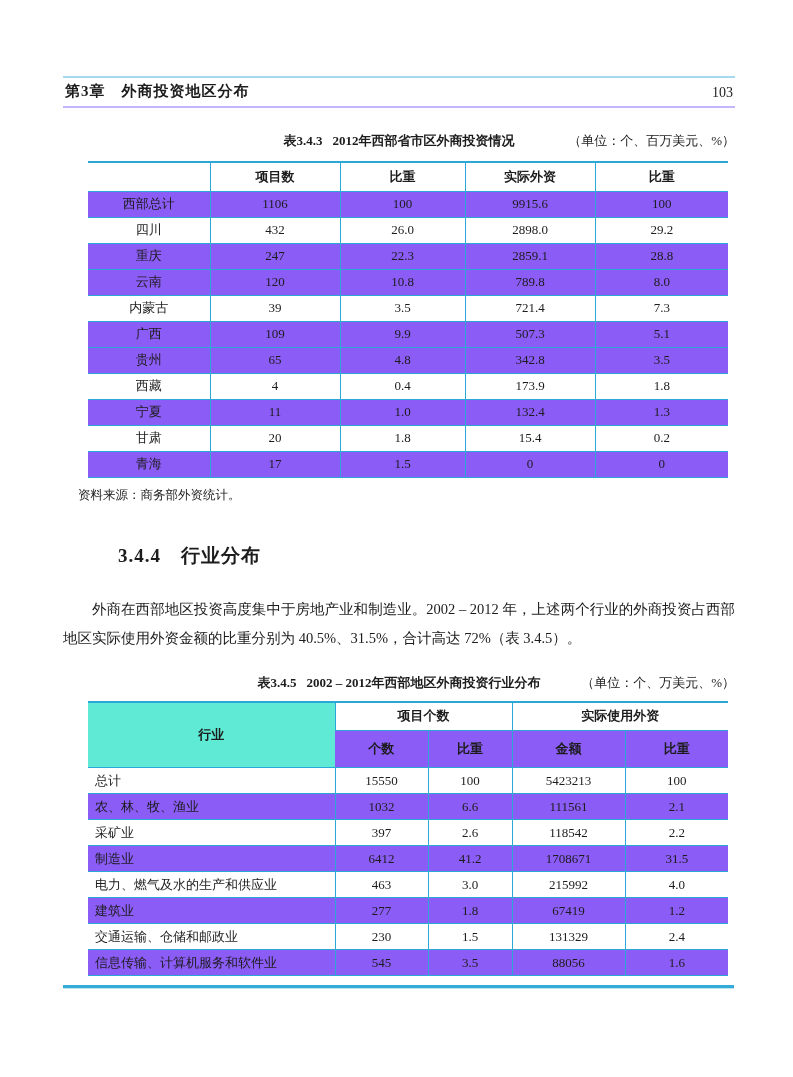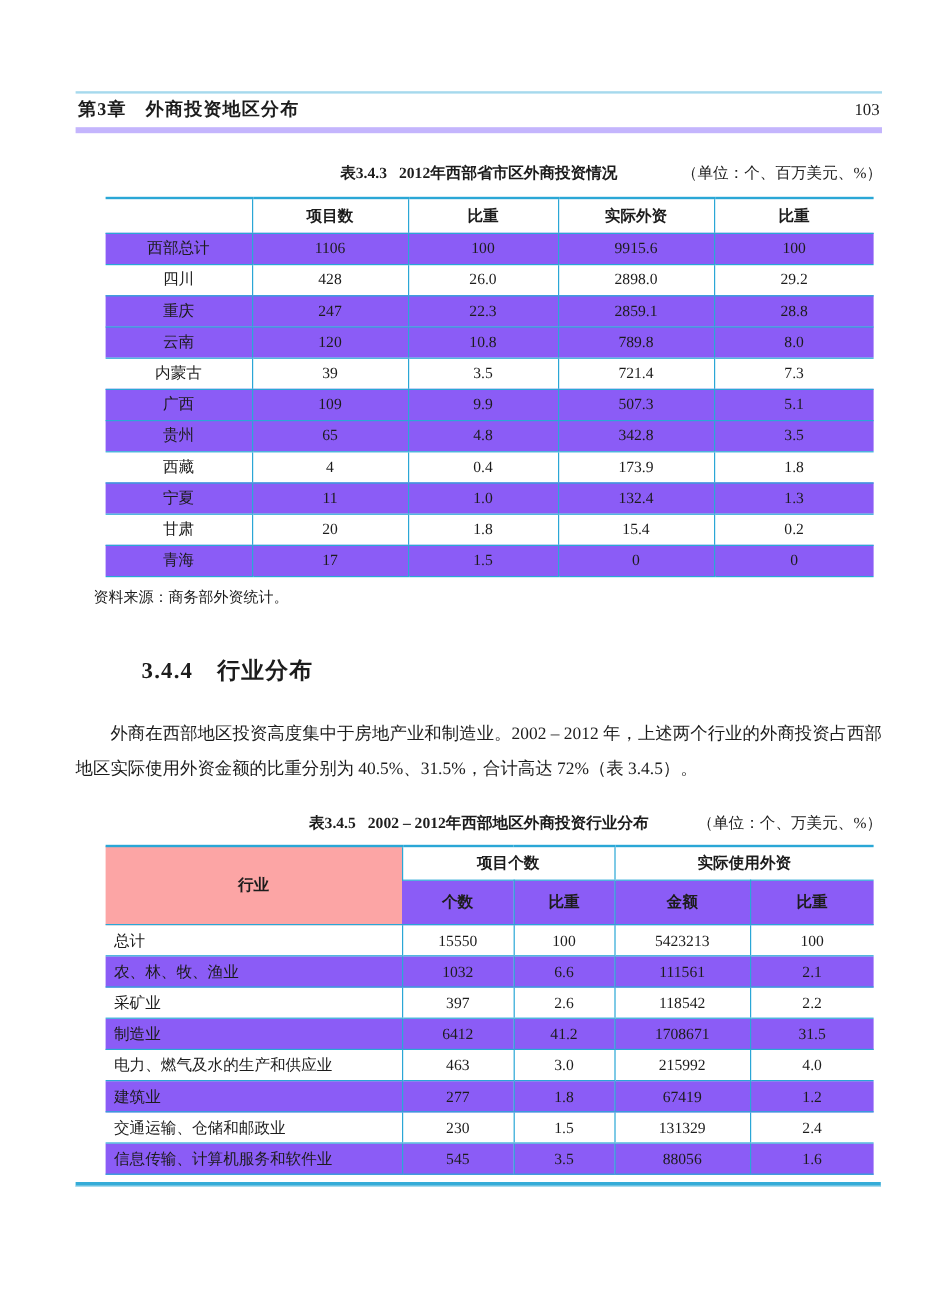--- a/index.html
+++ b/index.html
@@ -7,21 +7,21 @@
   body {
     width:793px; height:1077px; position:relative;
     font-family:"Liberation Serif","DejaVu Serif",serif;
     color:#1c1c1c;
   }
   .page { position:absolute; left:63px; top:76px; width:672px; }
 
   
   .runhead {
     display:flex; justify-content:space-between; align-items:flex-end;
-    border-top:2px solid #a6d9ed; border-bottom:5px solid #c4b5fd;
+    border-top:2px solid #a6d9ed; border-bottom:2px solid #c4b5fd;
     padding:4px 2px 5px 2px;
   }
   .runhead .chap { font-weight:bold; font-size:15px; letter-spacing:1px; }
   .runhead .pageno { font-size:14px; }
 
   
   .caption-row { position:relative; text-align:center; font-size:13px; }
   .caption-row .cap { font-weight:bold; }
   .caption-row .cap .cap-label { margin-right:10px; }
   .caption-row .units { position:absolute; right:0; top:0; font-weight:normal; font-size:13px; }
@@ -39,21 +39,21 @@
   th, td {
     border-bottom:1.5px solid #2aa7d6;
     height:26px; padding:1px 4px;
     font-weight:normal; vertical-align:middle;
   }
   thead th { font-weight:bold; }
   th + th, td + td { border-left:1.5px solid #2aa7d6; }
   table tr:first-child th { border-top:2.5px solid #2aa7d6; height:29px;margin-top:36px; }
   tr.shade td, tr.shade th { background:#8b5cf6; }
   #t2 thead tr.sub th { height:37px; }
-  #t2 thead th.industry { background:#fca5a5; }
+  #t2 thead th.industry { background:#5eead4; }
   #t2 td.lbl { text-align:left; padding-left:7px; }
   #t1 td.lbl { text-align:center; }
 
   .source { margin-top:9px; margin-left:15px; font-size:12.5px; }
 
   h2.sec {
     margin-top:39px; margin-left:55px;
     font-size:19px; font-weight:bold; letter-spacing:1px;
   }
   p.body-par {
@@ -101,21 +101,21 @@
     <tbody id="t1-body">
         <tr class="shade">
           <td class="lbl">西部总计</td>
           <td class="">1106</td>
           <td class="">100</td>
           <td class="">9915.6</td>
           <td class="">100</td>
         </tr>
         <tr>
           <td class="lbl">四川</td>
-          <td class="">428</td>
+          <td class="">432</td>
           <td class="">26.0</td>
           <td class="">2898.0</td>
           <td class="">29.2</td>
         </tr>
         <tr class="shade">
           <td class="lbl">重庆</td>
           <td class="">247</td>
           <td class="">22.3</td>
           <td class="">2859.1</td>
           <td class="">28.8</td>

